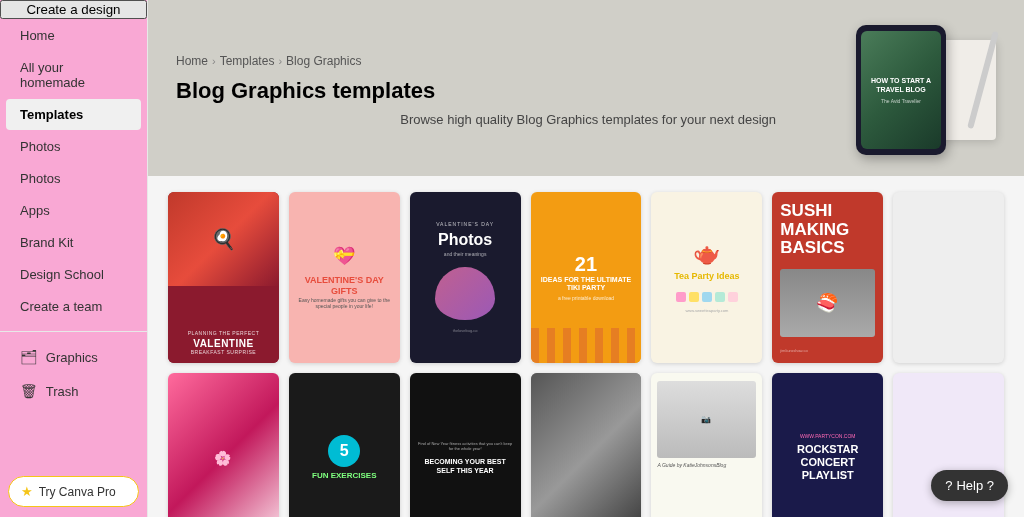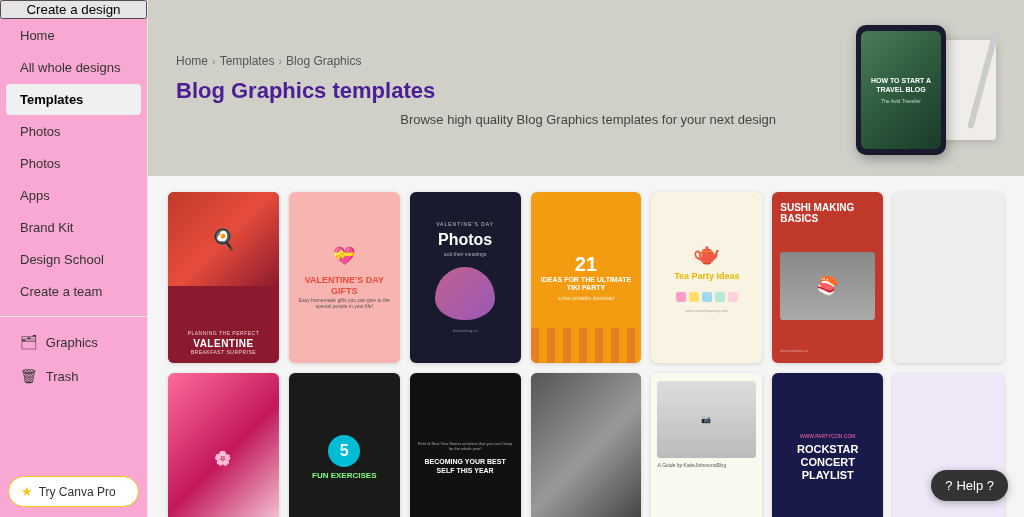--- a/index.html
+++ b/index.html
@@ -67,21 +67,21 @@
       margin-bottom: 10px;
       display: flex;
       align-items: center;
       gap: 4px;
     }
     .breadcrumb a { color: #555; text-decoration: none; }
     .breadcrumb-sep { color: #888; font-size: 11px; }
     .hero-title {
       font-size: 22px;
       font-weight: 700;
-      color: #4c1d95;
+      color: #000000;
       margin-bottom: 8px;
     }
     .hero-subtitle {
       font-size: 13px;
       color: #444;
       text-align: right;
     }
     #hero-image {
       width: 220px;
       height: 140px;
@@ -258,21 +258,21 @@
     .cup { width: 10px; height: 10px; border-radius: 2px; }
     .teaparty-site { color: #aaa; font-size: 4px; margin-top: 6px; }
 
     .card-sushi {
       background: #c0392b;
       display: flex;
       flex-direction: column;
       justify-content: space-between;
       padding: 10px 8px;
     }
-    .sushi-title { color: #fff; font-size: 10px; font-weight: 900; text-transform: uppercase; line-height: 1.1; }
+    .sushi-title { color: #fff; font-size: 17px; font-weight: 900; text-transform: uppercase; line-height: 1.1; }
     .sushi-img {
       height: 45%;
       background: linear-gradient(to bottom, #888 0%, #aaa 100%);
       border-radius: 3px;
       overflow: hidden;
       display: flex;
       align-items: center;
       justify-content: center;
       font-size: 18px;
     }
@@ -359,21 +359,21 @@
     }
   </style>
 </head>
 <body>
 
 <nav id="sidebar">
   <button>Create a design</button>
 
   <div id="nav-links">
     <div class="nav-item">Home</div>
-    <div class="nav-item">All whole designs</div>
+    <div class="nav-item">All your homemade</div>
     <div class="nav-item active">Templates</div>
     <div class="nav-item">Photos</div>
     <div class="nav-item">Photos</div>
     <div class="nav-item">Apps</div>
     <div class="nav-item">Brand Kit</div>
     <div class="nav-item">Design School</div>
     <div class="nav-item">Create a team</div>
   </div>
 
   <div class="nav-divider"></div>

